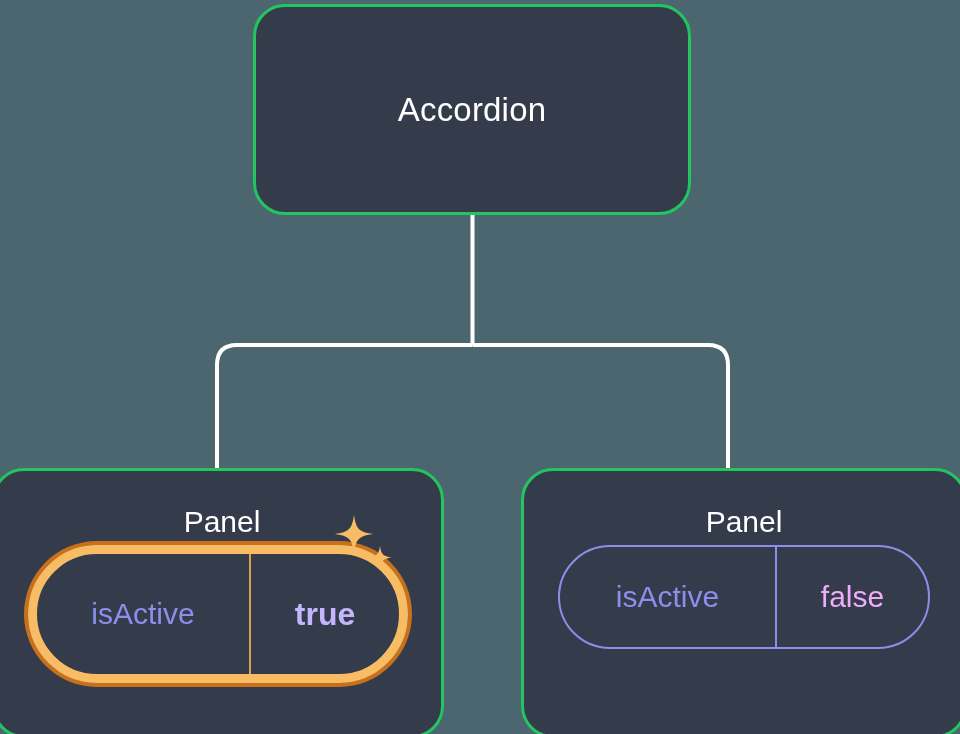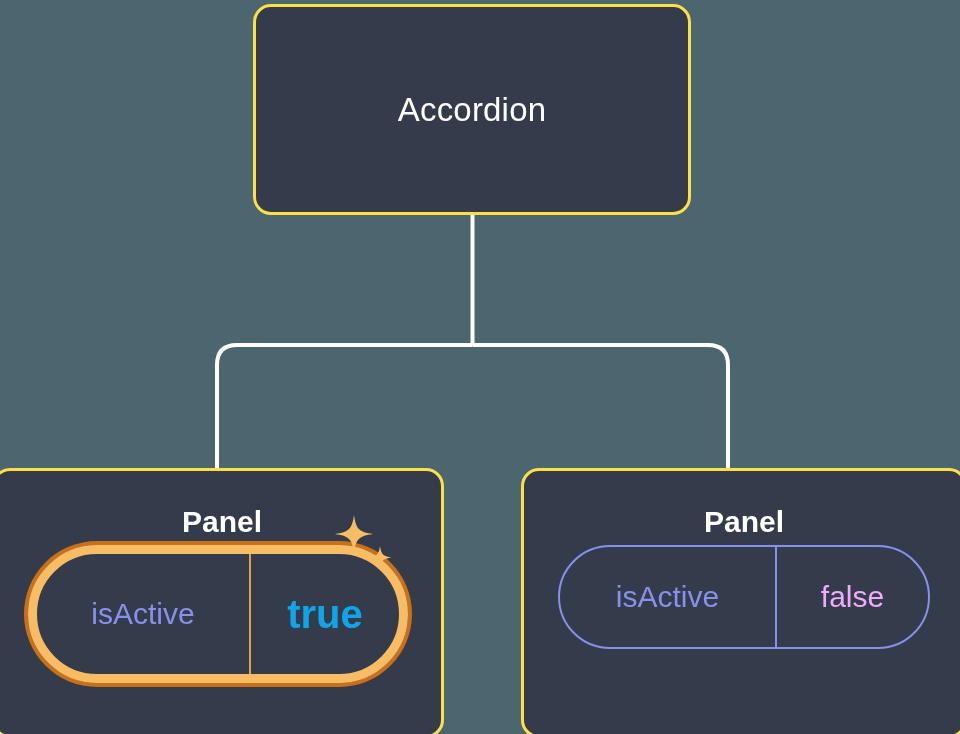--- a/index.html
+++ b/index.html
@@ -26,22 +26,22 @@
     top: 0;
     width: 960px;
     height: 734px;
     pointer-events: none;
   }
 
   
   .node {
     position: absolute;
     background: #343c4b;
-    border: 3px solid #fde047;
-    border-radius: 18px;
+    border: 3px solid #22c55e;
+    border-radius: 32px;
     box-sizing: border-box;
   }
 
   
   #node-accordion {
     left: 253px;
     top: 4px;
     width: 438px;
     height: 211px;
     display: flex;
@@ -70,21 +70,21 @@
     width: 452px;
   }
   #node-panel-right {
     left: 521px;
     width: 446px;
   }
   #node-panel-left  .panel-title { margin-left: 8px; }
   .panel-title {
     color: #ffffff;
     font-size: 30px;
-    font-weight: 700;
+    font-weight: 400;
     line-height: 1;
     margin-bottom: 8px;
   }
 
   
   .pill-wrap {
     position: relative;
     display: flex;
     justify-content: center;
   }
@@ -136,23 +136,23 @@
     font-weight: 400;
     color: #8b8fec;
   }
   .pill-highlight .pill-divider {
     width: 2px;
     background: #e2a košt;
     background: #e0a04a;
   }
   .pill-highlight .pill-val {
     width: 148px;
-    font-size: 40px;
+    font-size: 32px;
     font-weight: 700;
-    color: #0ea5e9;
+    color: #c4b5fd;
   }
 
   
   .sparkles {
     position: absolute;
     right: 12px;
     top: -32px;
     width: 66px;
     height: 66px;
     pointer-events: none;

